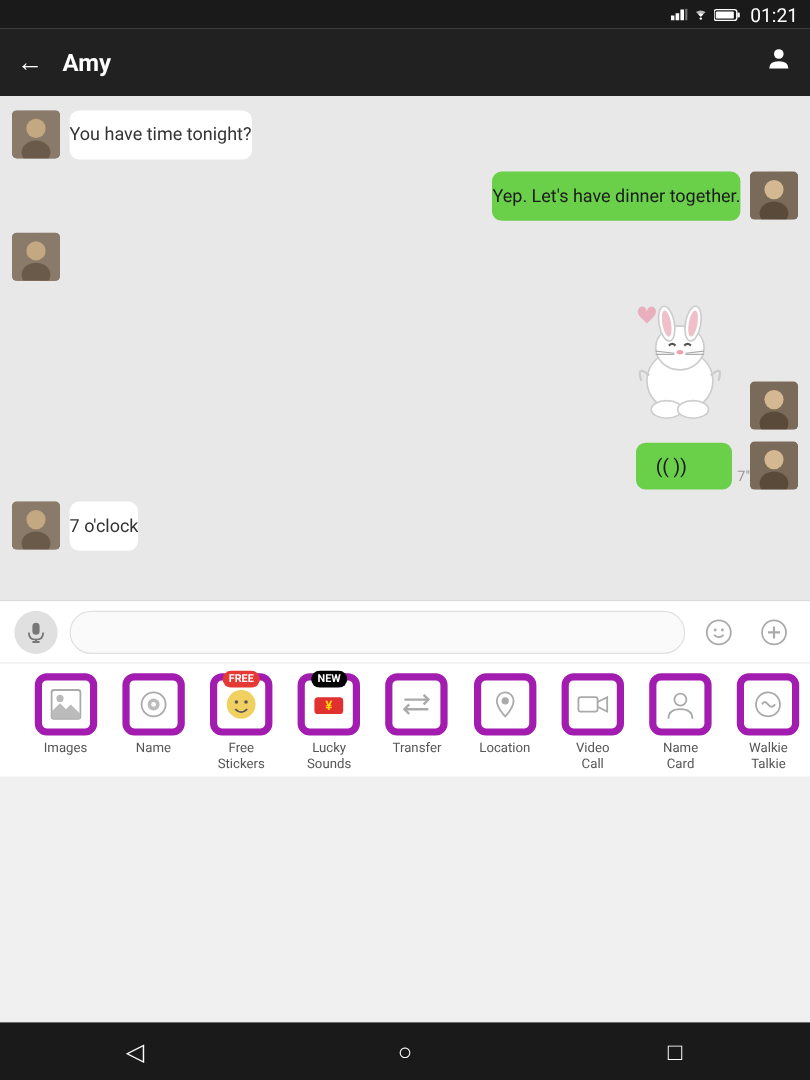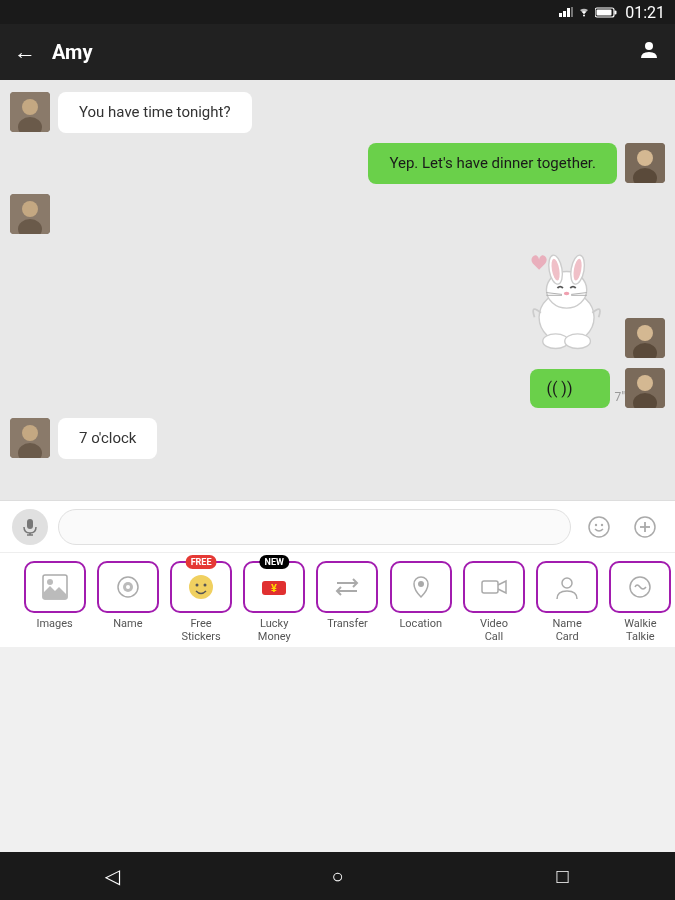--- a/index.html
+++ b/index.html
@@ -84,21 +84,21 @@
       flex-shrink: 0;
       overflow: hidden;
       display: flex;
       align-items: center;
       justify-content: center;
     }
     .avatar svg { width: 40px; height: 40px; }
 
     .bubble {
       max-width: 300px;
-      padding: 10px 21px;
+      padding: 10px 0;
       border-radius: 8px;
       font-size: 15px;
       line-height: 1.4;
       margin: 0 8px;
     }
     .bubble.left-bubble {
       background: white;
       color: #333;
     }
     .bubble.right-bubble {
@@ -192,23 +192,23 @@
     }
     .toolbar-item {
       display: flex;
       flex-direction: column;
       align-items: center;
       cursor: pointer;
       width: 64px;
     }
     .toolbar-icon-wrap {
       position: relative;
-      width: 62px;
+      width: 52px;
       height: 52px;
-      border: 2px solid #a21caf;
+      border: 6px solid #a21caf;
       border-radius: 10px;
       display: flex;
       align-items: center;
       justify-content: center;
       background: white;
       margin-bottom: 4px;
       margin-left: 20px;
     }
     .toolbar-label {
       font-size: 11px;
@@ -491,21 +491,21 @@
     </div>
 
     <div class="toolbar-item">
       <div class="toolbar-icon-wrap">
         <div class="badge green">NEW</div>
         <svg width="28" height="28" viewBox="0 0 28 28">
           <rect x="2" y="8" width="24" height="14" rx="3" fill="#e03030"></rect>
           <text x="14" y="19" text-anchor="middle" font-size="11" fill="#ffd700" font-weight="bold">¥</text>
         </svg>
       </div>
-      <span class="toolbar-label">Lucky Money</span>
+      <span class="toolbar-label">Lucky Sounds</span>
     </div>
 
     <div class="toolbar-item">
       <div class="toolbar-icon-wrap">
         <svg width="28" height="28" viewBox="0 0 28 28">
           <line x1="4" y1="10" x2="24" y2="10" stroke="#aaa" stroke-width="2"></line>
           <polyline points="20,6 24,10 20,14" stroke="#aaa" stroke-width="2" fill="none"></polyline>
           <line x1="24" y1="18" x2="4" y2="18" stroke="#aaa" stroke-width="2"></line>
           <polyline points="8,14 4,18 8,22" stroke="#aaa" stroke-width="2" fill="none"></polyline>
         </svg>

